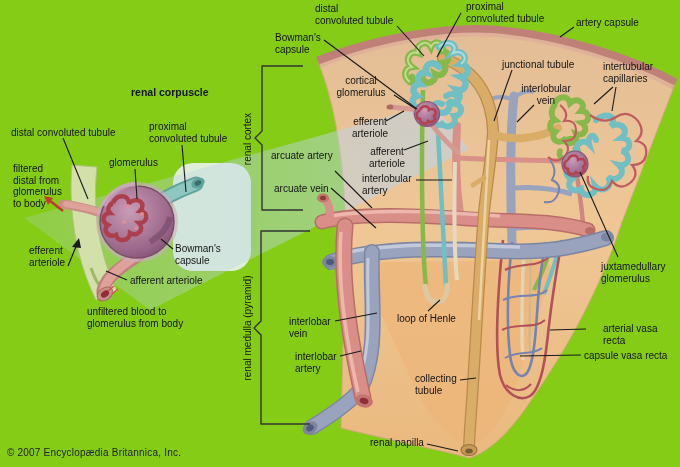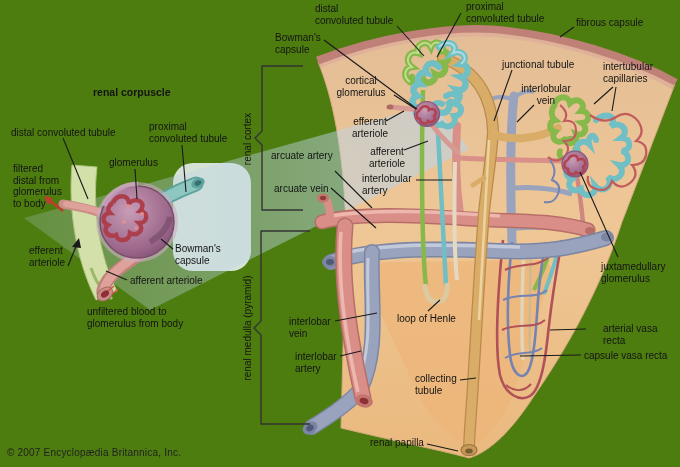--- a/index.html
+++ b/index.html
@@ -1,21 +1,21 @@
 <!DOCTYPE html>
 <html><head>
 <meta charset="utf-8">
 <style>
   html,body{margin:0;padding:0;background:#fff;}
-  .stage{position:relative;width:680px;height:467px;background:#4d7c0f;overflow:hidden;
+  .stage{position:relative;width:680px;height:467px;background:#84cc16;overflow:hidden;
          font-family:"Liberation Sans", sans-serif;}
   .stage svg{position:absolute;left:0;top:0;}
   .lbl{position:absolute;font-size:10px;line-height:11.5px;color:#141414;
        white-space:pre-line;z-index:5;}
-  .lbl.bold{font-weight:bold;font-size:10.5px;}
+  .lbl.bold{font-weight:bold;font-size:10.5px;margin-left:38px;}
   .lbl.r{text-align:center;}
   .lbl.c{text-align:center;}
   .rot{position:absolute;transform:translate(-50%,-50%) rotate(-90deg);
        white-space:nowrap;font-size:10px;color:#141414;z-index:5;}
   .copy{position:absolute;font-size:10px;color:#222;letter-spacing:.2px;z-index:5;white-space:nowrap;}
 </style>
 </head>
 <body>
 
 <div class="stage">
@@ -219,21 +219,21 @@
   <g>
     <line x1="68" y1="266" x2="77" y2="244" stroke="#1a1a1a" stroke-width="1.2"></line>
     <polygon points="79,238 72,247 81,248" fill="#1a1a1a"></polygon>
   </g>
 </svg>
 
 <div class="lbl" style="left:315px;top:3px">distal
 convoluted tubule</div>
 <div class="lbl" style="left:466px;top:1px">proximal
 convoluted tubule</div>
-<div class="lbl" style="left:576px;top:17px">fibrous capsule</div>
+<div class="lbl" style="left:576px;top:17px">artery capsule</div>
 <div class="lbl" style="left:275px;top:32px">Bowman's
 capsule</div>
 <div class="lbl r" style="left:330px;top:75px;width:62px">cortical
 glomerulus</div>
 <div class="lbl" style="left:502px;top:59px">junctional tubule</div>
 <div class="lbl c" style="left:515px;top:83px;width:62px">interlobular
 vein</div>
 <div class="lbl" style="left:603px;top:61px">intertubular
 capillaries</div>
 <div class="lbl bold" style="left:93px;top:87px">renal corpuscle</div>

